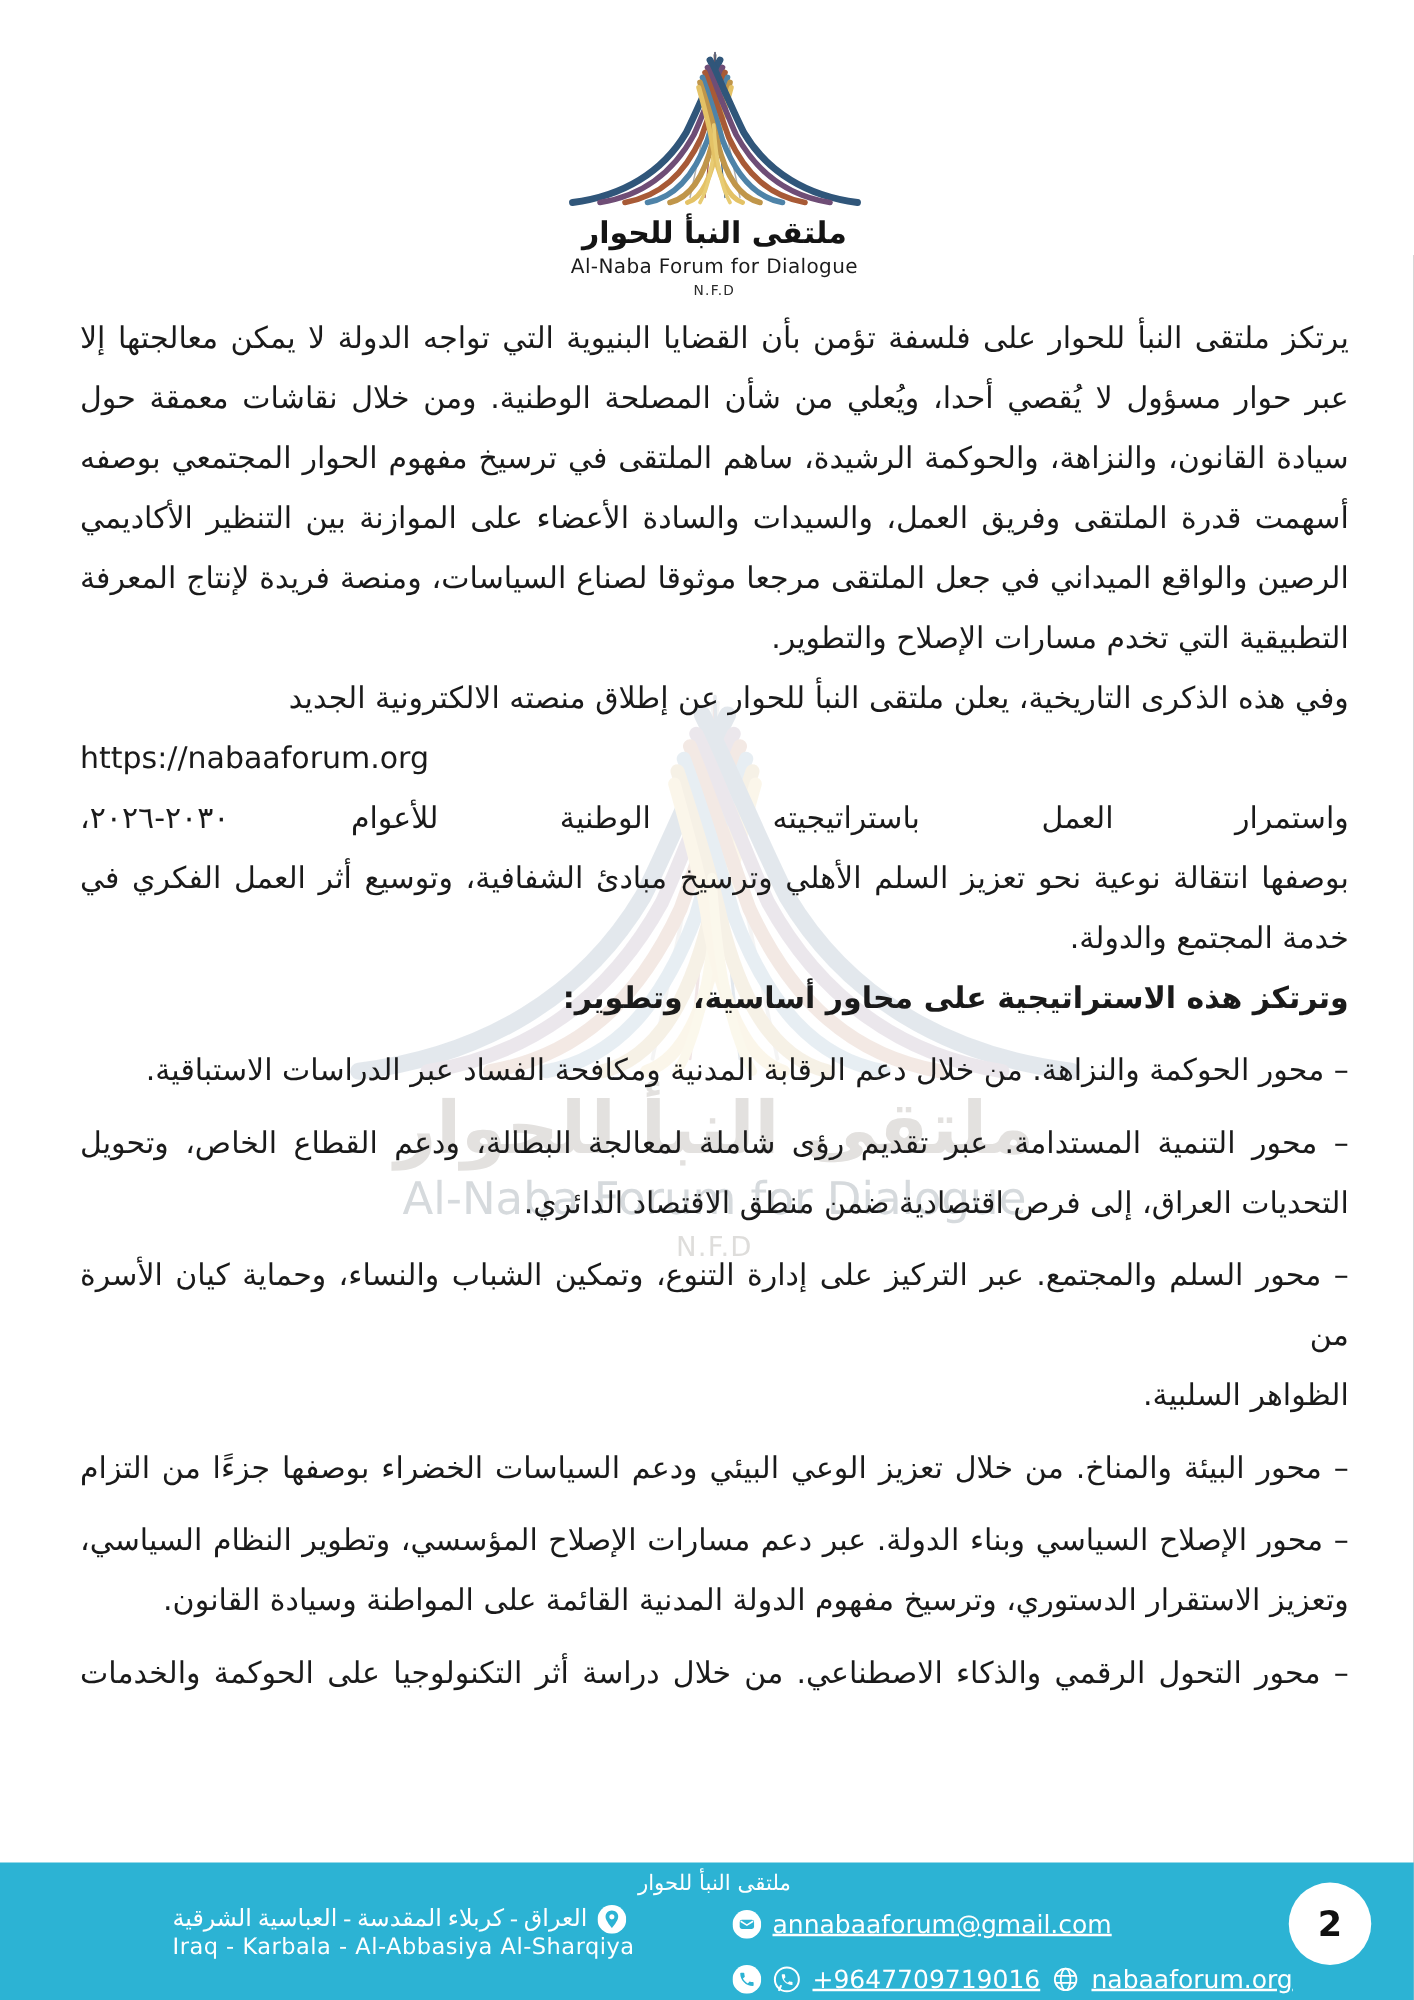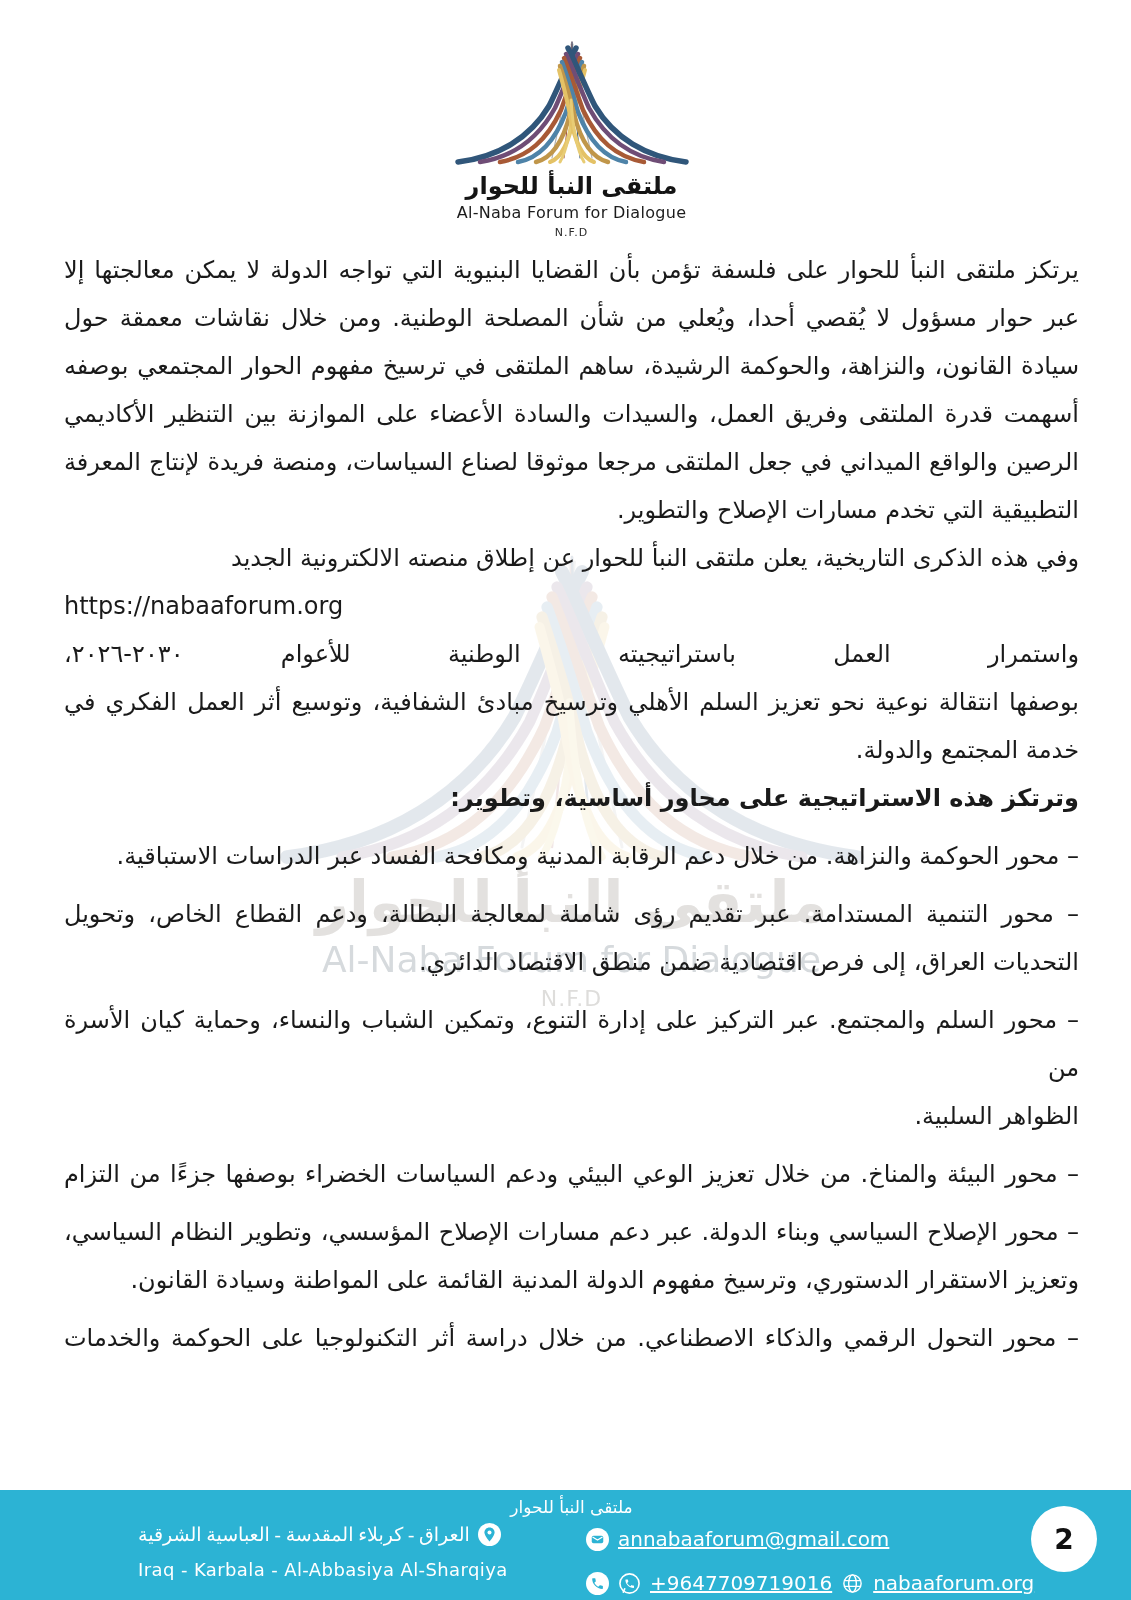--- a/index.html
+++ b/index.html
@@ -30,21 +30,21 @@
   .bold-line{font-weight:bold;}
   .url{direction:ltr;unicode-bidi:embed;color:#1a1a1a;text-decoration:none;}
 
   
   .footer{position:absolute;left:0;right:0;bottom:0;height:110px;background:#2cb3d4;z-index:4;color:#ffffff;}
   .footer-title{position:absolute;top:7px;left:0;right:0;text-align:center;font-size:17px;direction:rtl;}
   .addr-block{position:absolute;left:138px;top:33px;text-align:center;}
   .addr-ar{font-size:19px;direction:rtl;display:flex;align-items:center;gap:8px;justify-content:flex-end;}
   .addr-ar .txt{order:2;font-family:Liberation Serif, serif;}
   .addr-ar .ic{order:1;}
-  .addr-en{font-size:18px;margin-top:13px;letter-spacing:.4px;}
+  .addr-en{font-size:18px;margin-top:0;letter-spacing:.4px;}
   .contact-block{position:absolute;left:586px;top:33px;}
   .contact-row{display:flex;align-items:flex-end;gap:9px;font-size:20px;height:28px;text-decoration:underline;}
   .contact-row + .contact-row{margin-top:16px;}
   .icon{display:inline-block;line-height:0;}
   .page-circle{position:absolute;left:1031px;top:16px;width:66px;height:66px;border-radius:50%;
                background:#ffffff;display:flex;align-items:center;justify-content:center;}
   .page-circle span{color:#111;font-size:28px;font-weight:bold;}
 </style>
 </head>
 <body>

